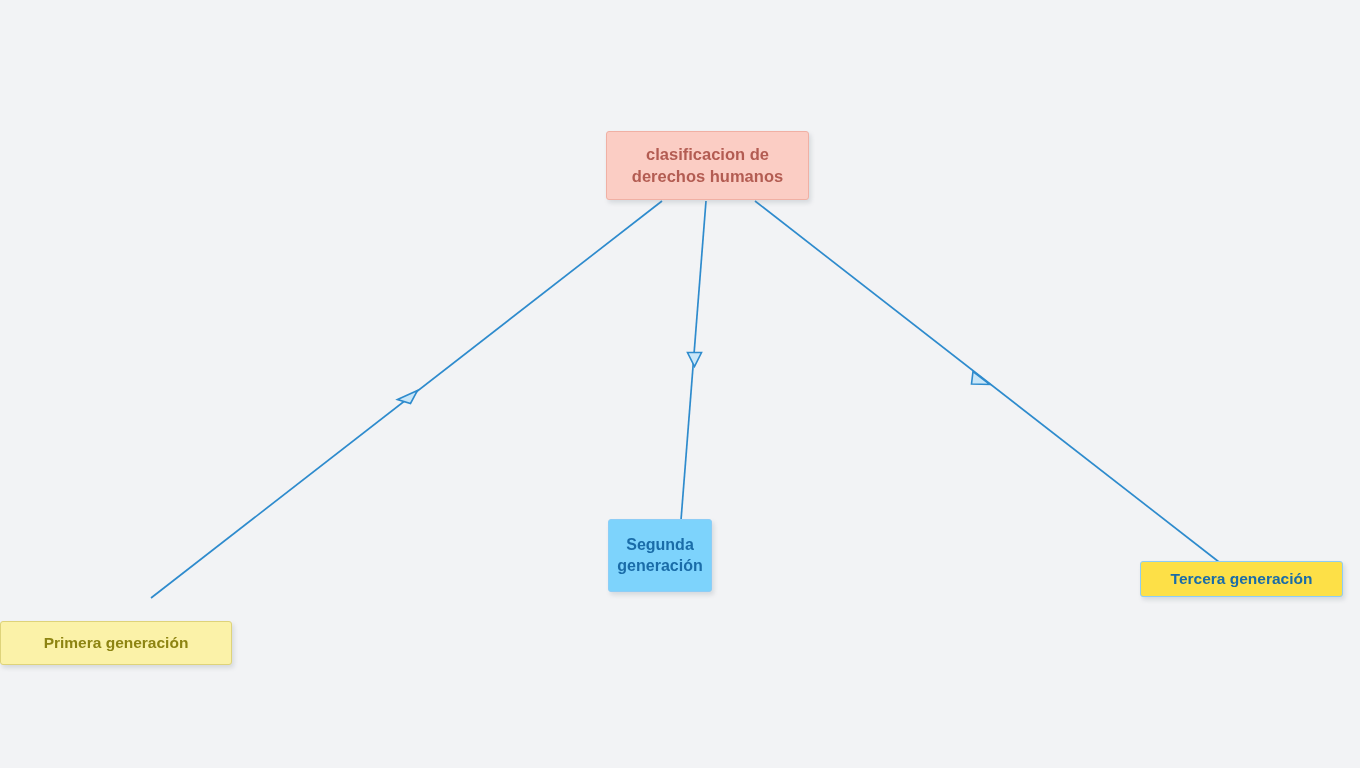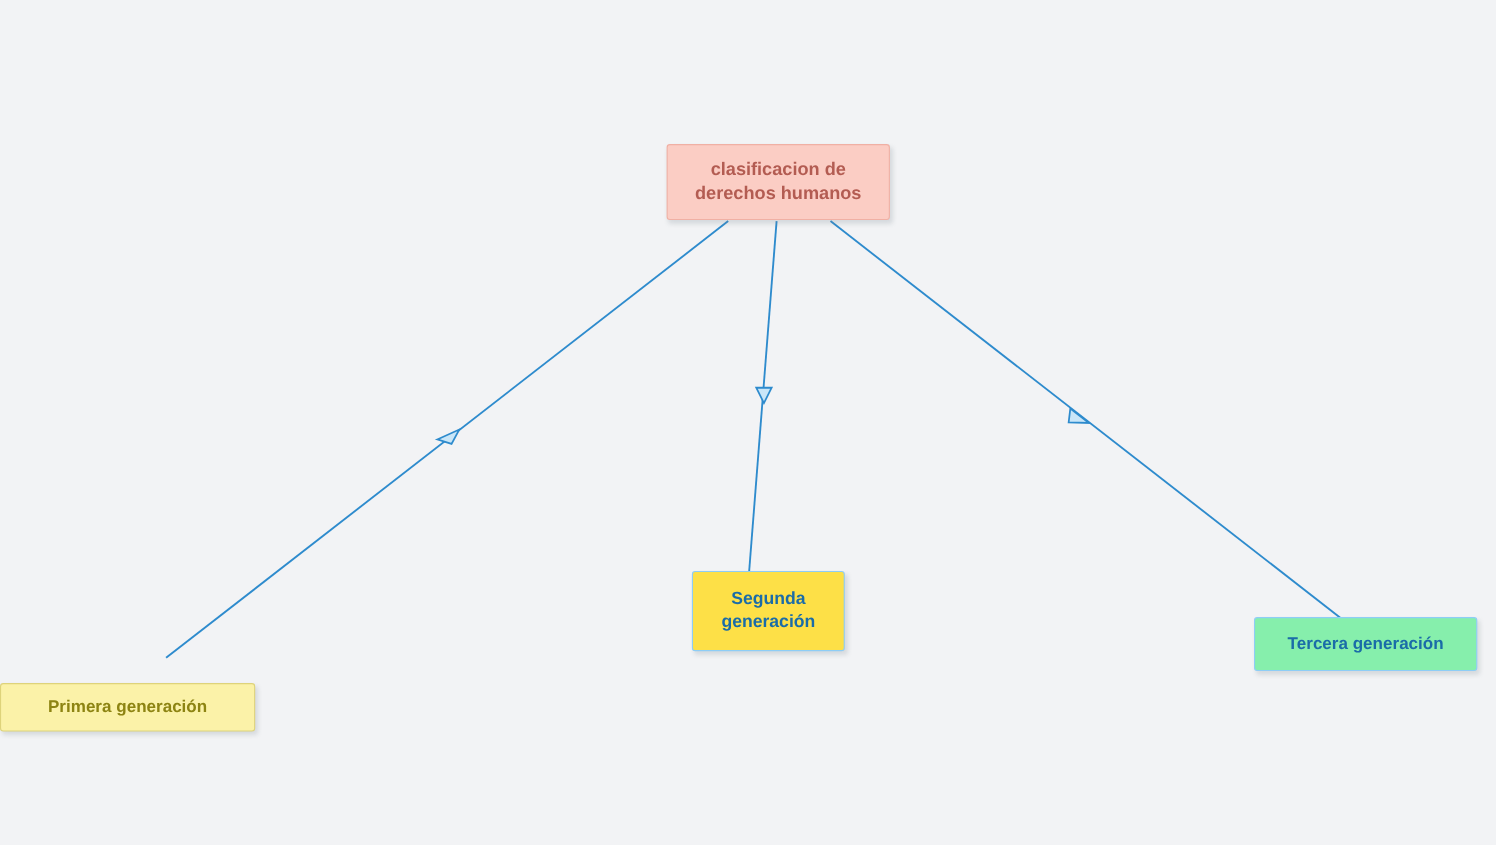--- a/index.html
+++ b/index.html
@@ -67,37 +67,37 @@
     height: 44px;
     background: #fbf2a8;
     border-color: #ded37a;
     color: #8d8412;
     font-size: 15.5px;
     padding: 0 12px;
     margin-top: 24px;
   }
 
   .node-segunda {
-    left: 629px;
+    left: 608px;
     top: 519px;
-    width: 139px;
+    width: 104px;
     height: 73px;
-    background: #fde047;
+    background: #7dd3fc;
     border-color: #8ecdf6;
     color: #1a6ca8;
     font-size: 16px;
     padding: 0 10px;
   }
 
   .node-tercera {
     left: 1140px;
     top: 561px;
     width: 203px;
-    height: 49px;
-    background: #86efac;
+    height: 36px;
+    background: #fde047;
     border-color: #8ecdf6;
     color: #1a6ca8;
     font-size: 15.5px;
     padding: 4px 12px;
   }
 
   .edge-line {
     stroke: #2e8bcd;
     stroke-width: 1.7;
     fill: none;

